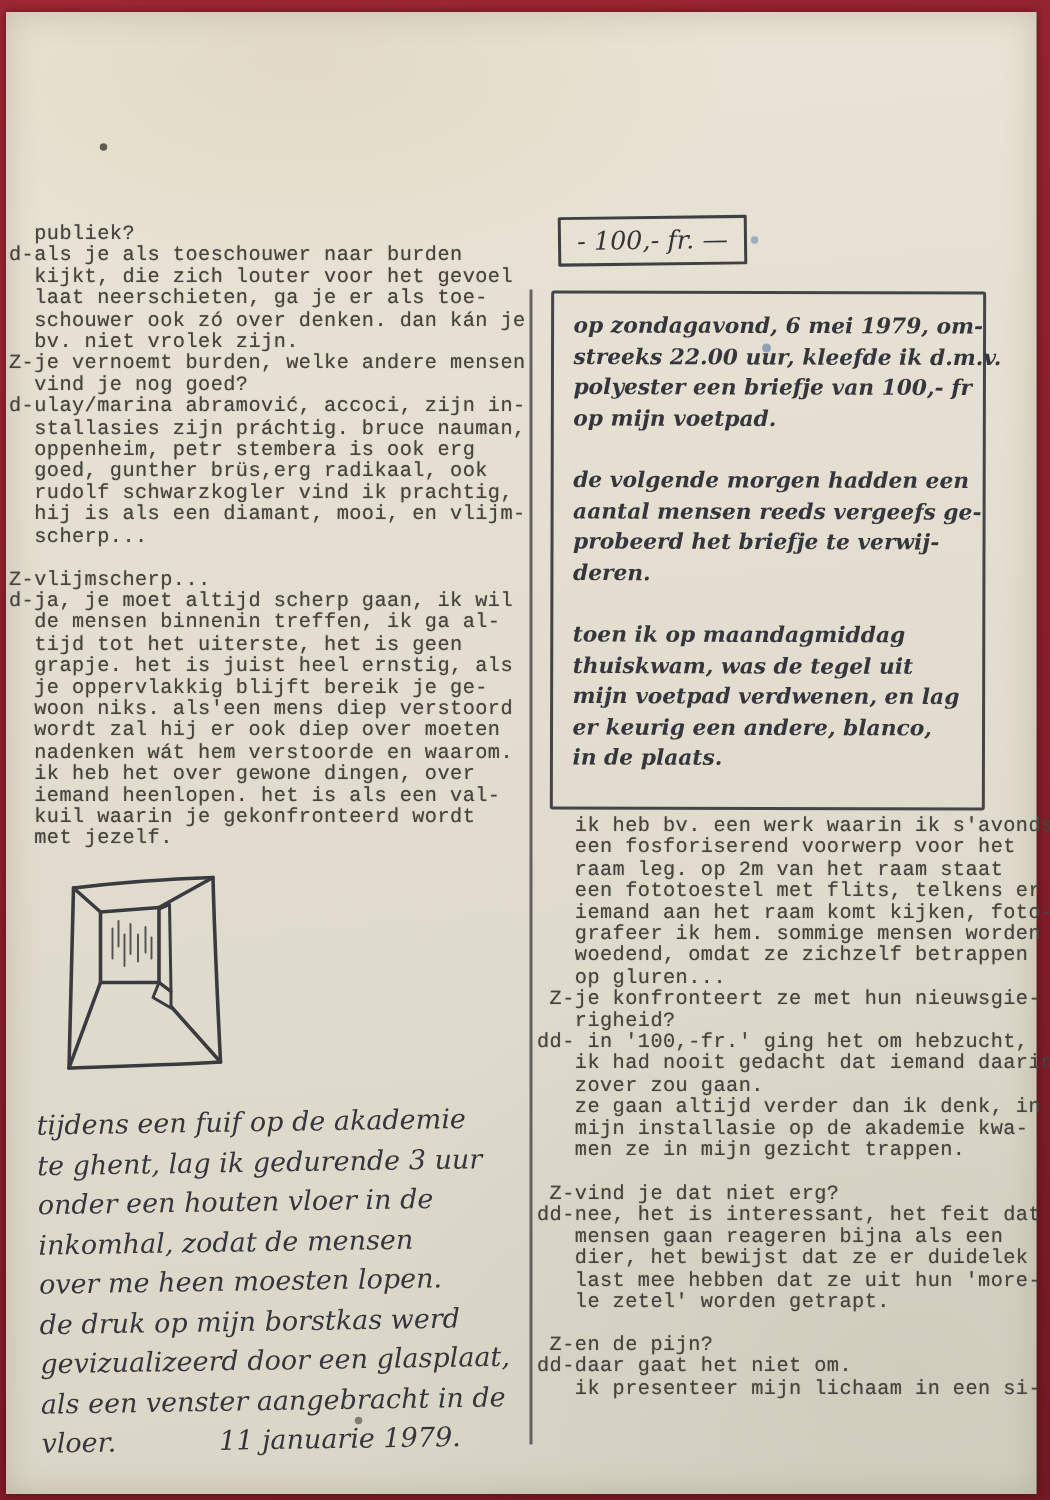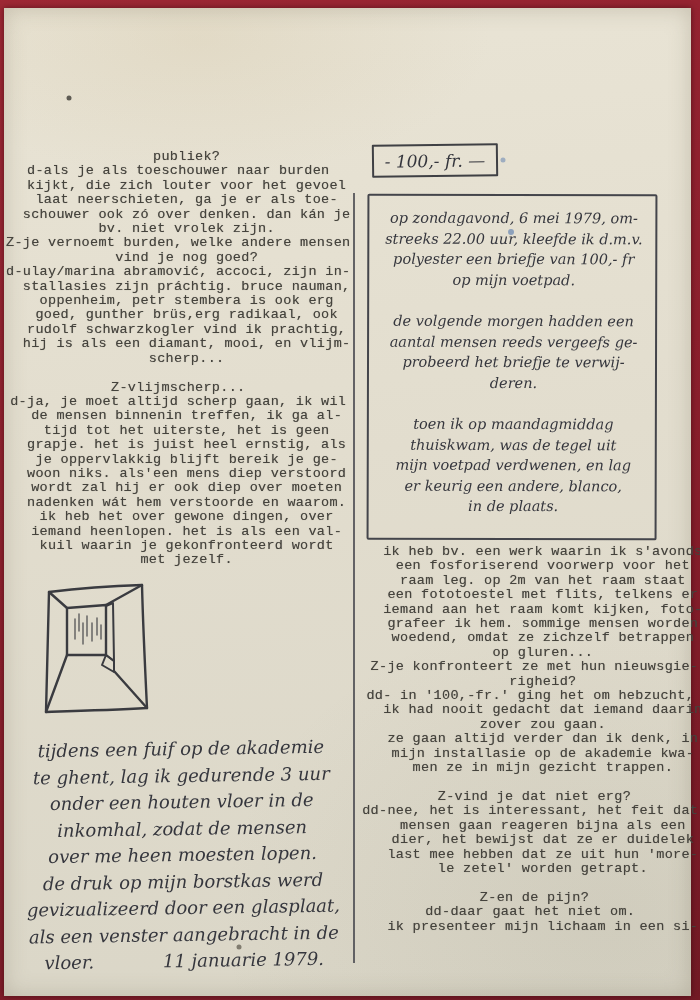--- a/index.html
+++ b/index.html
@@ -9,21 +9,20 @@
     font-family:"Liberation Sans", sans-serif;
     position:relative;
   }
   .paper {
     position:absolute; left:4px; top:8px; right:9px; bottom:4px;
     background:
       radial-gradient(420px 200px at 28% 3%, rgba(210,196,164,.30), transparent 70%),
       radial-gradient(520px 420px at 88% 92%, rgba(110,110,92,.10), transparent 75%),
       linear-gradient(175deg,#e9e4d5 0%,#e2ddce 45%,#dad6c7 100%);
     box-shadow: inset 0 0 22px rgba(110,100,80,.28), 0 0 6px rgba(40,5,10,.55);
-    text-align: center;
   }
   .type {
     position:absolute;
     font-family:"Liberation Mono","DejaVu Sans Mono",monospace;
     font-size:13.5px; line-height:14.4px; letter-spacing:0.3px;
     color:#45433d; white-space:pre;
     text-shadow:0 0 0.7px rgba(70,68,60,.55);
   }
   .hand {
     position:absolute;
@@ -38,21 +37,21 @@
     display:flex; align-items:center; justify-content:center;
     transform:rotate(-0.7deg);
     font-family:"DejaVu Serif","Liberation Serif",serif; font-style:italic;
     font-size:17px; color:#34353c;
   }
   .note-box {
     position:absolute; left:363px; top:186px; width:290px; height:346px;
     border:2.2px solid #44454b; border-radius:2px;
     transform:rotate(0.15deg);
   }
-  .note-box .hand { position:static; display:block; padding:12px 10px 0 13px; font-size:14.5px; line-height:20.6px; }
+  .note-box .hand { position:static; display:block; padding:12px 10px 0 13px; font-size:14.5px; line-height:20.6px;font-weight:bold; }
   .sketch { position:absolute; left:38px; top:573px; }
   .specks { position:absolute; left:0; top:0; width:4px; height:4px; border-radius:50%;
     background:rgba(60,90,150,.0);
     box-shadow: 505px 222px 0 1px rgba(70,110,170,.55),
                 63px 88px 0 0.5px rgba(60,58,52,.8),
                 497px 150px 0 0.5px rgba(70,110,170,.45),
                 233px 937px 0 0.5px rgba(90,86,74,.7);
   }
 </style>
 </head>

